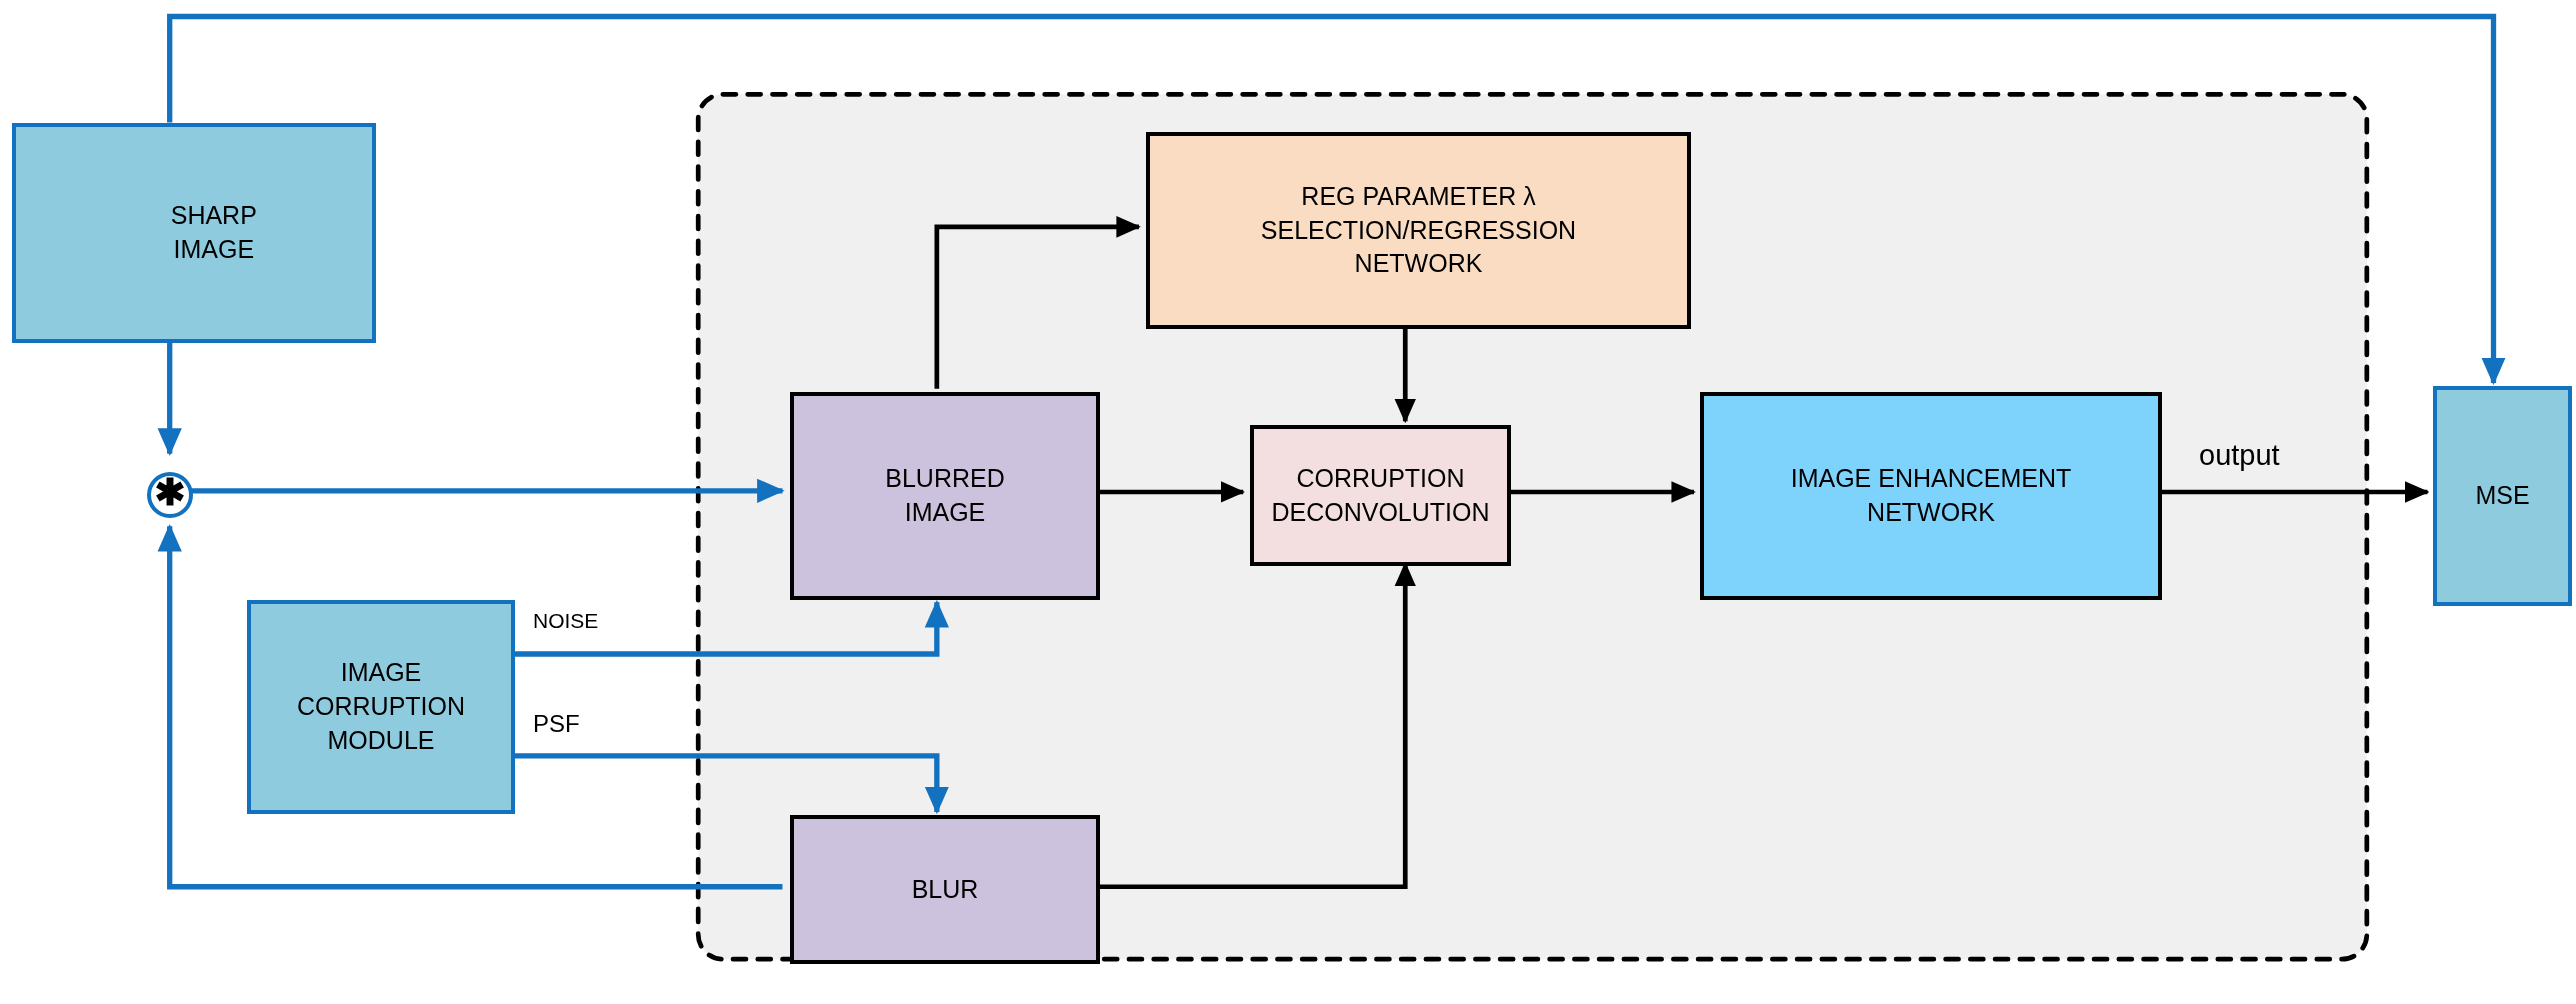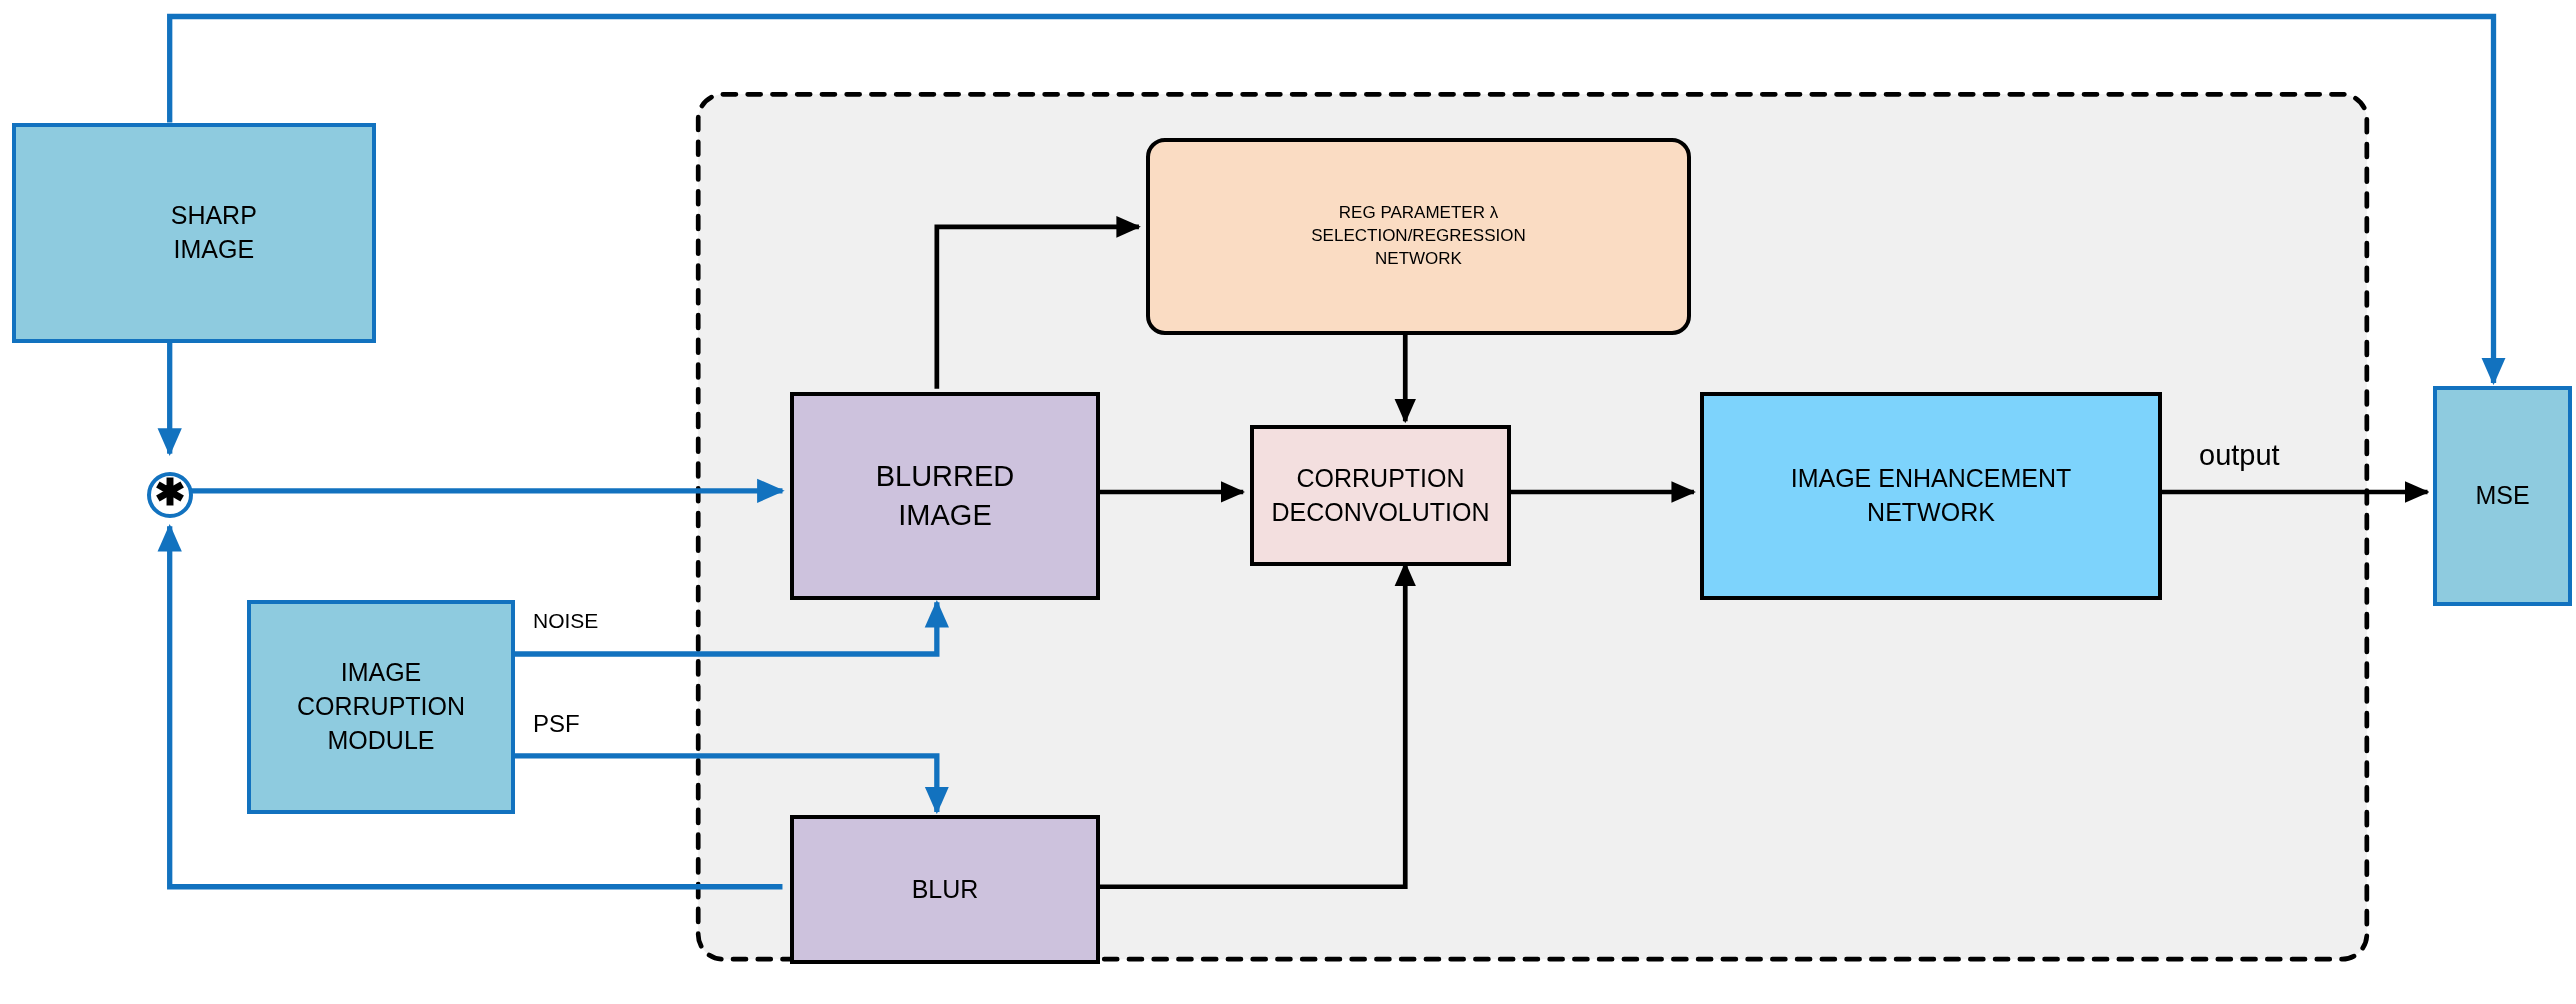--- a/index.html
+++ b/index.html
@@ -65,30 +65,30 @@
   <div class="node blue-node" style="left:247px;top:600px;width:260px;height:206px;font-size:25px;">
     <span class="lbl">IMAGE
 CORRUPTION
 MODULE</span>
   </div>
 
   <div class="node blue-node" style="left:2433px;top:386px;width:131px;height:212px;font-size:25px;">
     <span class="lbl">MSE</span>
   </div>
 
-  <div class="node black-node" style="left:790px;top:392px;width:302px;height:200px;font-size:29px;background:#cdc2dd;">
+  <div class="node black-node" style="left:790px;top:392px;width:302px;height:200px;font-size:25px;background:#cdc2dd;">
     <span class="lbl">BLURRED
 IMAGE</span>
   </div>
 
   <div class="node black-node" style="left:790px;top:815px;width:302px;height:141px;font-size:25px;background:#cdc2dd;">
     <span class="lbl">BLUR</span>
   </div>
 
-  <div class="node black-node" style="left:1146px;top:138px;width:537px;height:189px;font-size:17px;background:#fadcc3;border-radius:19px;">
+  <div class="node black-node" style="left:1146px;top:132px;width:537px;height:189px;font-size:25px;background:#fadcc3;">
     <span class="lbl">REG PARAMETER λ
 SELECTION/REGRESSION
 NETWORK</span>
   </div>
 
   <div class="node black-node" style="left:1250px;top:425px;width:253px;height:133px;font-size:25px;background:#f3dfdf;">
     <span class="lbl">CORRUPTION
 DECONVOLUTION</span>
   </div>
 

